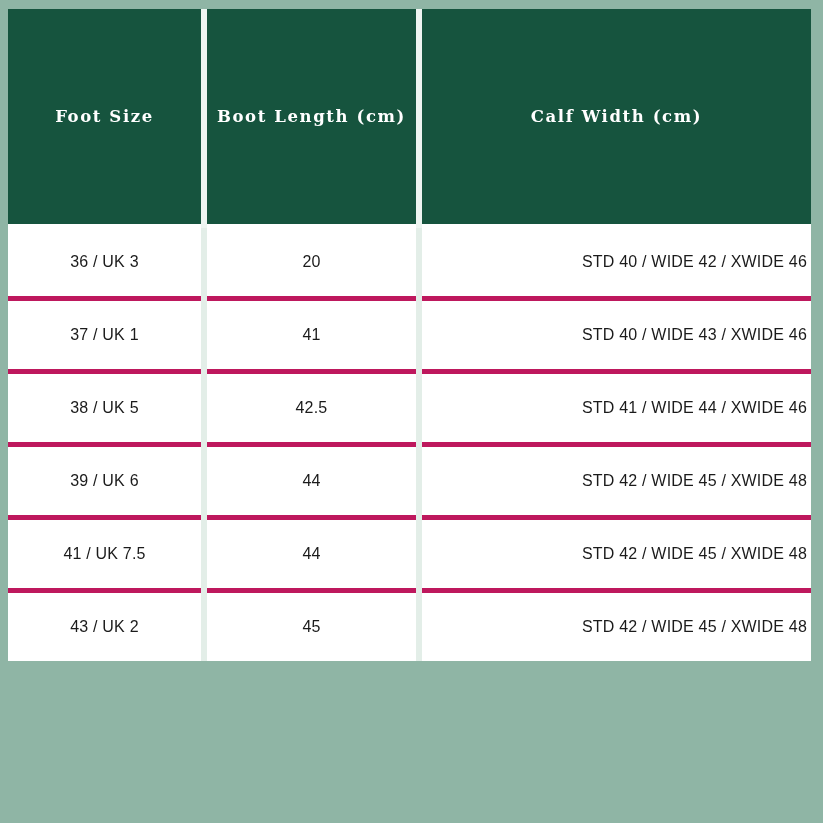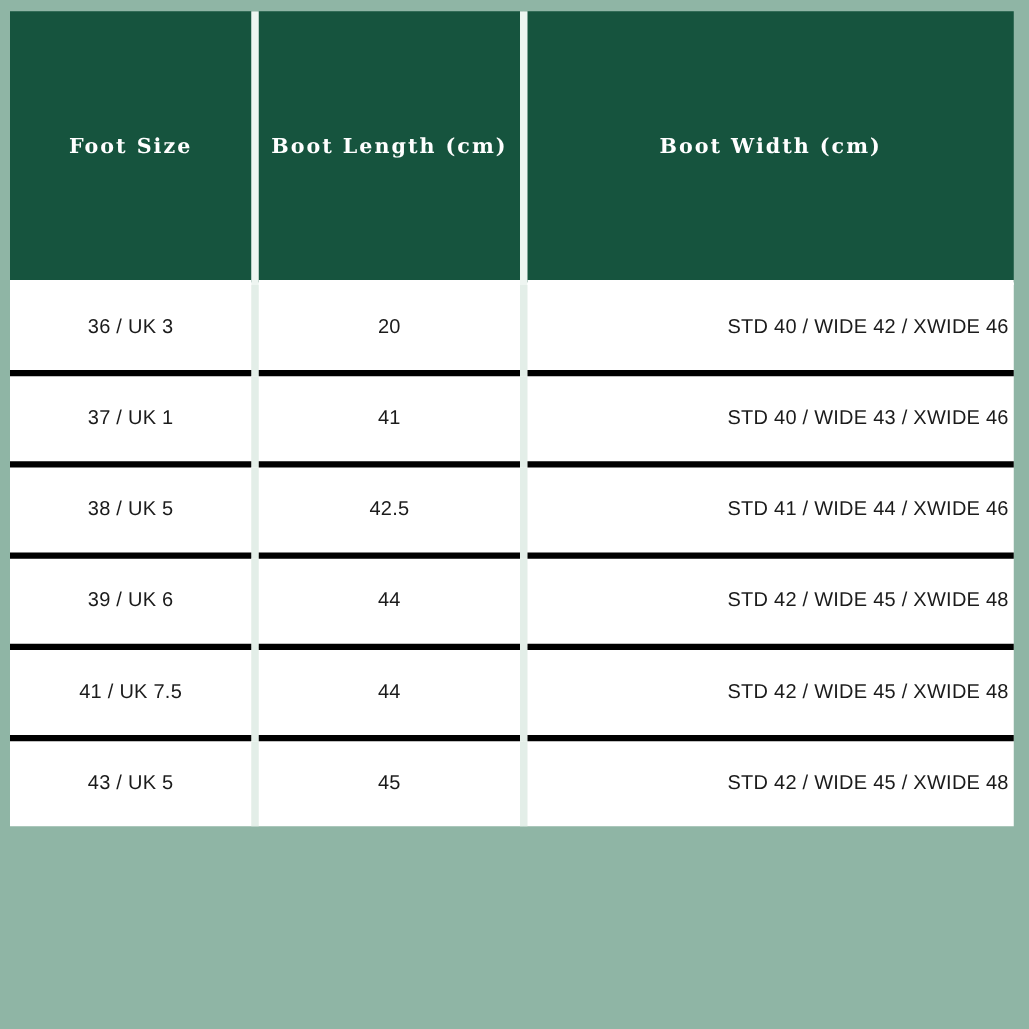--- a/index.html
+++ b/index.html
@@ -56,21 +56,21 @@
     background: #ffffff;
     color: #1b1b1b;
     height: 68px;
     vertical-align: middle;
     text-align: center;
     font-family: "Liberation Sans", sans-serif;
     font-size: 16px;
     letter-spacing: 0.2px;
     padding: 0 4px;
     border-right: 6px solid #e3eee8;
-    border-bottom: 5px solid #000000;
+    border-bottom: 5px solid #be185d;
   }
   .chart-table tbody td:last-child {
     border-right: none;
     text-align: right;
   }
   .chart-table tbody tr:last-child td {
     border-bottom: none;
   }
 
   
@@ -92,21 +92,21 @@
     </colgroup>
     <thead>
       <tr>
         <th>
           <span class="cell-text">Foot Size</span>
         </th>
         <th>
           <span class="cell-text">Boot Length (cm)</span>
         </th>
         <th>
-          <span class="cell-text">Boot Width (cm)</span>
+          <span class="cell-text">Calf Width (cm)</span>
         </th>
       </tr>
     </thead>
     <tbody>
       <tr>
         <td>
             <span class="cell-text">36 / UK 3</span>
           </td>
         <td>
             <span class="cell-text">20</span>
@@ -154,21 +154,21 @@
           </td>
         <td>
             <span class="cell-text">44</span>
           </td>
         <td>
             <span class="cell-text">STD 42 / WIDE 45 / XWIDE 48</span>
           </td>
       </tr>
       <tr>
         <td>
-            <span class="cell-text">43 / UK 5</span>
+            <span class="cell-text">43 / UK 2</span>
           </td>
         <td>
             <span class="cell-text">45</span>
           </td>
         <td>
             <span class="cell-text">STD 42 / WIDE 45 / XWIDE 48</span>
           </td>
       </tr>
     </tbody>
   </table>

